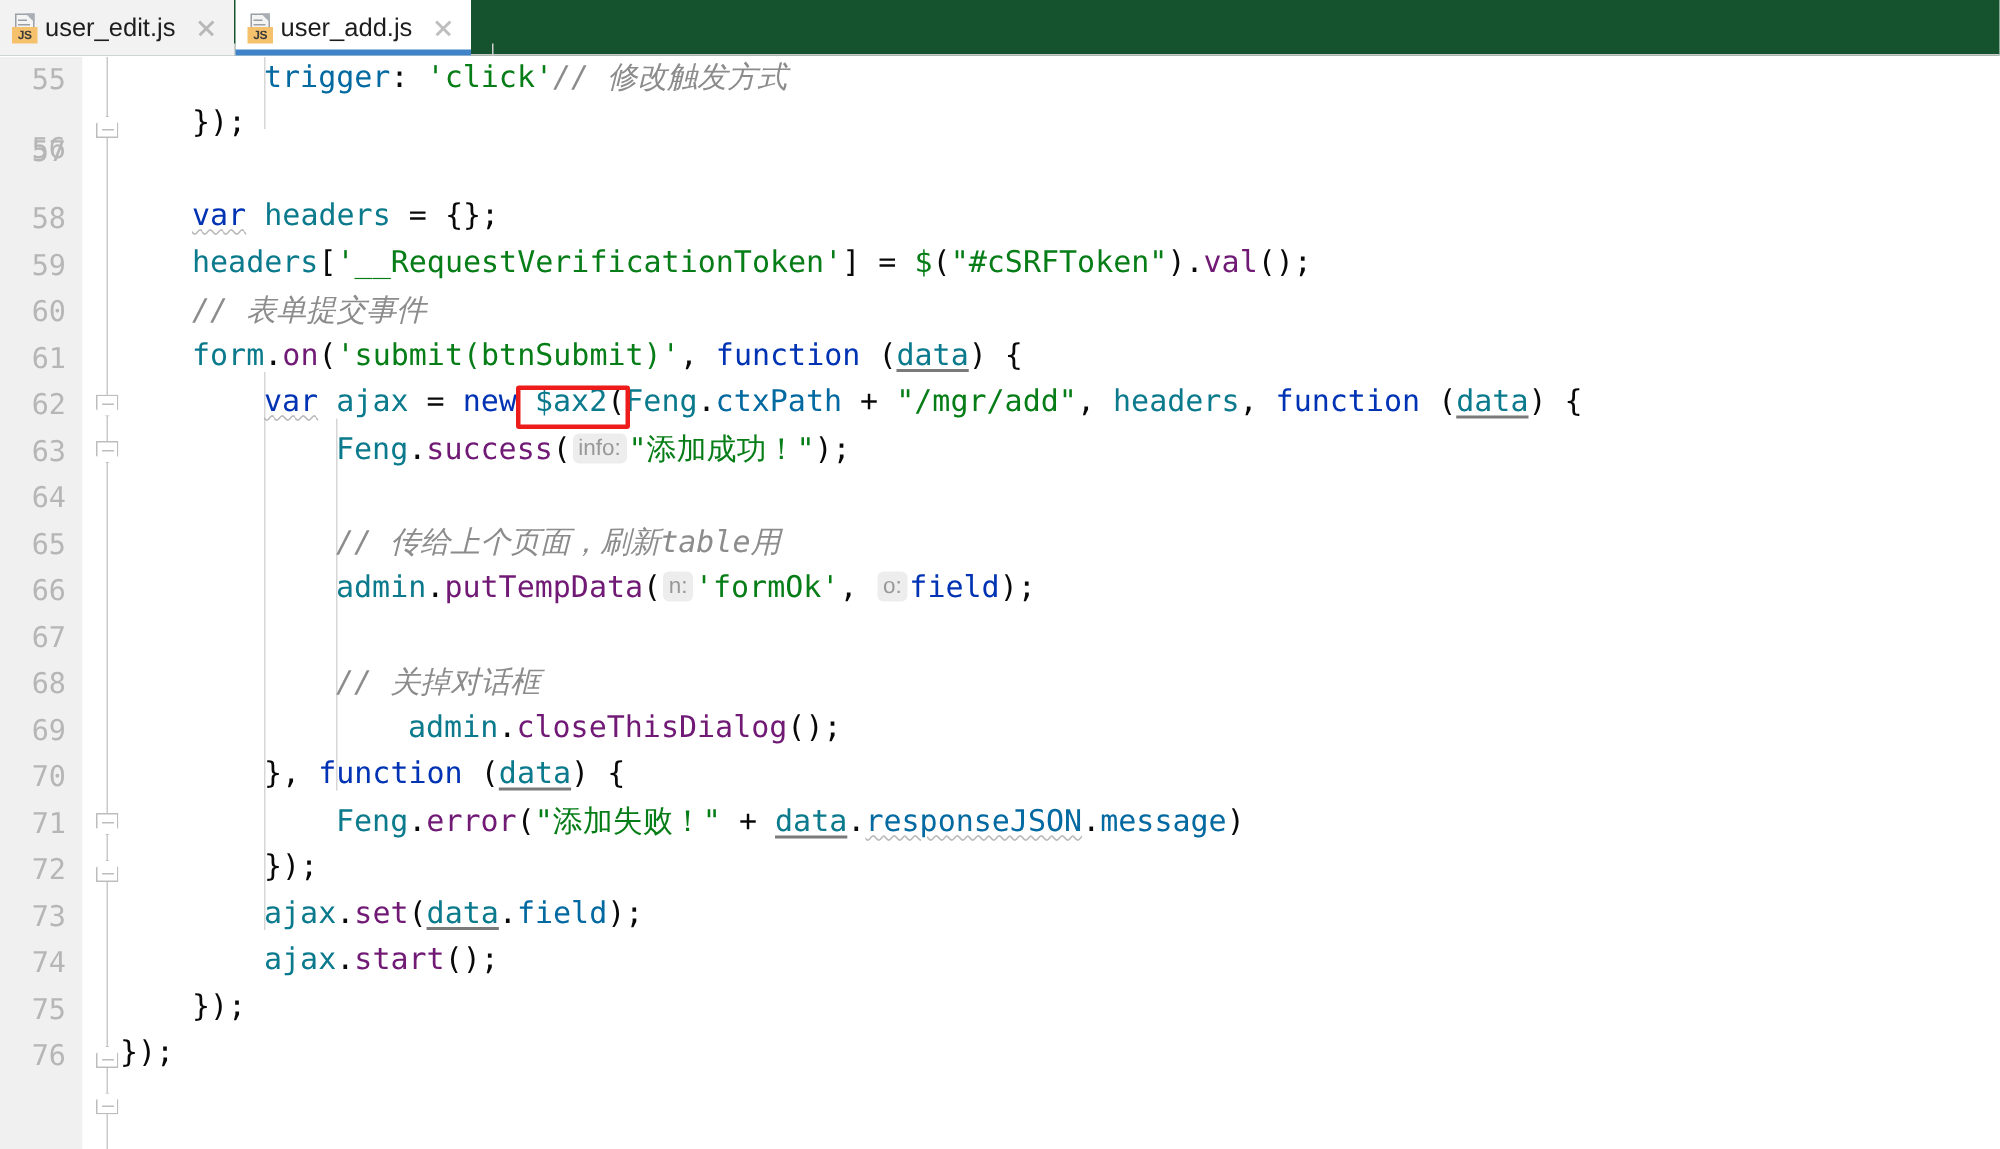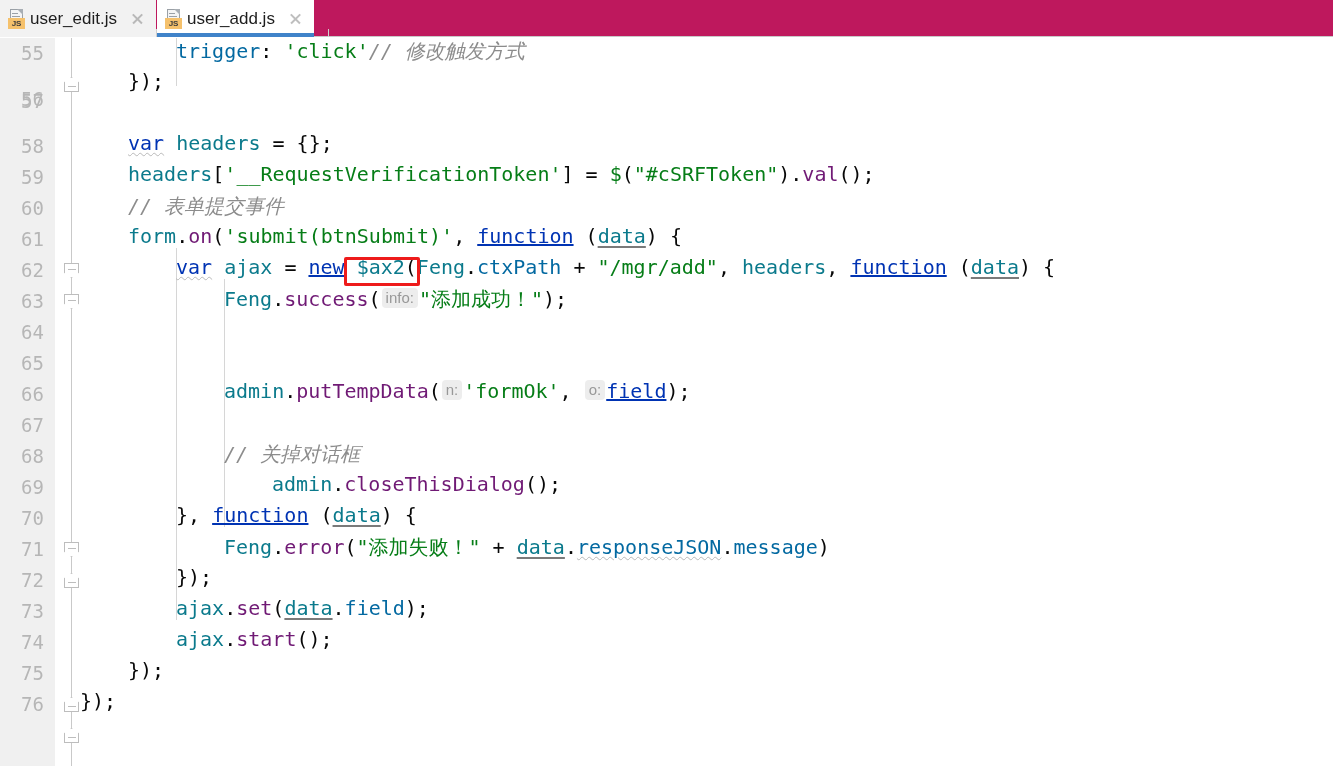--- a/index.html
+++ b/index.html
@@ -7,21 +7,21 @@
     width: 1333px; height: 766px;
     background: #ffffff;
     font-family: "DejaVu Sans Mono", monospace;
     overflow: hidden;
   }
 
   
   #tabbar {
     position: absolute; left: 0; top: 0;
     width: 1333px; height: 37px;
-    background: #be185d;
+    background: #14532d;
     border-bottom: 1px solid #c8c8c8;
     box-sizing: border-box;
   }
   .tab {
     position: absolute; top: 0; height: 37px;
     display: flex; align-items: center;
     padding: 0 10px 0 8px;
     box-sizing: border-box;
     font-family: "Liberation Sans", sans-serif;
     font-size: 17px;
@@ -160,21 +160,21 @@
     border: 1.4px solid #bdbdbd;
     background: #ffffff;
     clip-path: polygon(0% 0%, 100% 0%, 100% 65%, 50% 100%, 0% 65%);
   }
   .fold-down .bar {
     position: absolute; left: 3.5px; top: 5.5px;
     width: 8px; height: 1.6px; background: #bdbdbd;
   }
 
   
-  .t-kw      { color: #0033b3; text-decoration: underline; }               
+  .t-kw      { color: #0033b3; }               
   .t-plain   { color: #080808; }
   .t-field   { color: #0369a1; }               
   .t-fn      { color: #701a75; }               
   .t-local   { color: #0b7a8c; }               
   .t-str     { color: #067d17; }               
   .t-comment { color: #8c8c8c; font-style: italic; }
   .t-dollar  { color: #067d17; }
 
   .u-solid   { text-decoration: underline; text-decoration-color: #7a7a7a; text-underline-offset: 3px; }
   .u-wavy    { text-decoration: underline wavy; text-decoration-color: #b9b9b9; text-underline-offset: 2px; text-decoration-thickness: 1px; }
@@ -355,20 +355,21 @@
   <div class="code" style="top:155px; left:128px;"><span class="t-comment">// 表单提交事件</span></div>
 
   <div class="code" style="top:186px; left:128px;"><span class="t-local">form</span><span class="t-plain">.</span><span class="t-fn">on</span><span class="t-plain">(</span><span class="t-str">'submit(btnSubmit)'</span><span class="t-plain">, </span><span class="t-kw">function</span><span class="t-plain"> (</span><span class="t-local u-solid">data</span><span class="t-plain">) {</span></div>
 
   <div class="code" style="top:217px; left:176px;"><span class="t-kw u-wavy">var</span><span class="t-plain"> </span><span class="t-local">ajax</span><span class="t-plain"> = </span><span class="t-kw">new</span><span class="t-plain"> </span><span class="t-local">$ax2</span><span class="t-plain">(</span><span class="t-local">Feng</span><span class="t-plain">.</span><span class="t-field">ctxPath</span><span class="t-plain"> + </span><span class="t-str">"/mgr/add"</span><span class="t-plain">, </span><span class="t-local">headers</span><span class="t-plain">, </span><span class="t-kw">function</span><span class="t-plain"> (</span><span class="t-local u-solid">data</span><span class="t-plain">) {</span></div>
 
   <div class="code" style="top:248px; left:224px;"><span class="t-local">Feng</span><span class="t-plain">.</span><span class="t-fn">success</span><span class="t-plain">(</span><span class="hint">info:</span><span class="t-str">"添加成功！"</span><span class="t-plain">);</span></div>
 
   <div class="code" style="top:279px; left:224px;"></div>
 
+  <div class="code" style="top:310px; left:224px;"><span class="t-comment">// 传给上个页面，刷新table用</span></div>
 
   <div class="code" style="top:341px; left:224px;"><span class="t-local">admin</span><span class="t-plain">.</span><span class="t-fn">putTempData</span><span class="t-plain">(</span><span class="hint">n:</span><span class="t-str">'formOk'</span><span class="t-plain">, </span><span class="hint">o:</span><span class="t-kw">field</span><span class="t-plain">);</span></div>
 
   <div class="code" style="top:372px; left:224px;"></div>
 
   <div class="code" style="top:403px; left:224px;"><span class="t-comment">// 关掉对话框</span></div>
 
   <div class="code" style="top:434px; left:224px;padding-left:48px;"><span class="t-local">admin</span><span class="t-plain">.</span><span class="t-fn">closeThisDialog</span><span class="t-plain">();</span></div>
 
   <div class="code" style="top:465px; left:176px;"><span class="t-plain">}, </span><span class="t-kw">function</span><span class="t-plain"> (</span><span class="t-local u-solid">data</span><span class="t-plain">) {</span></div>

